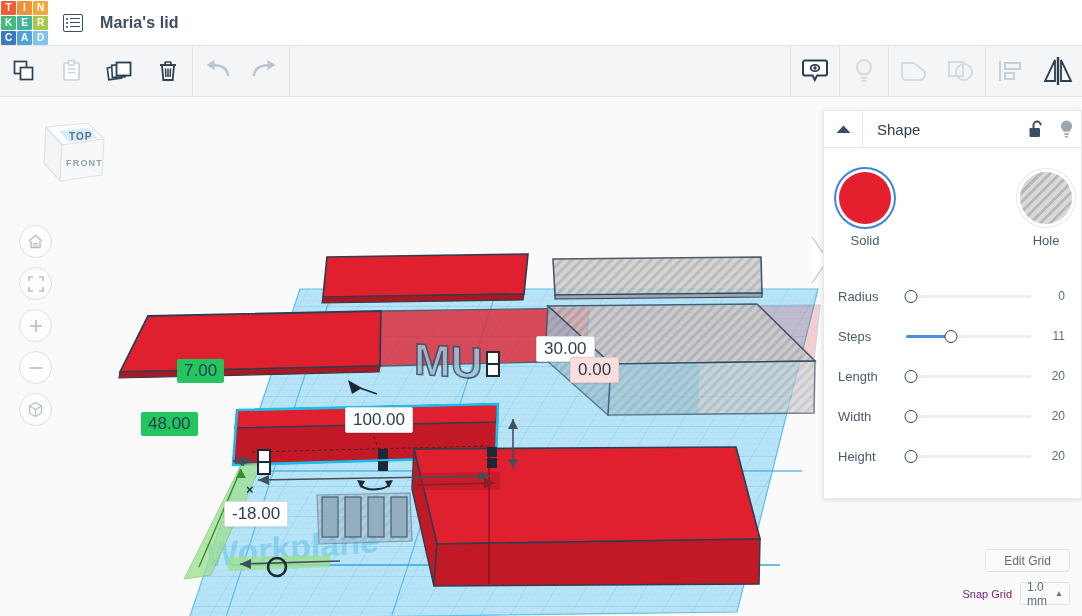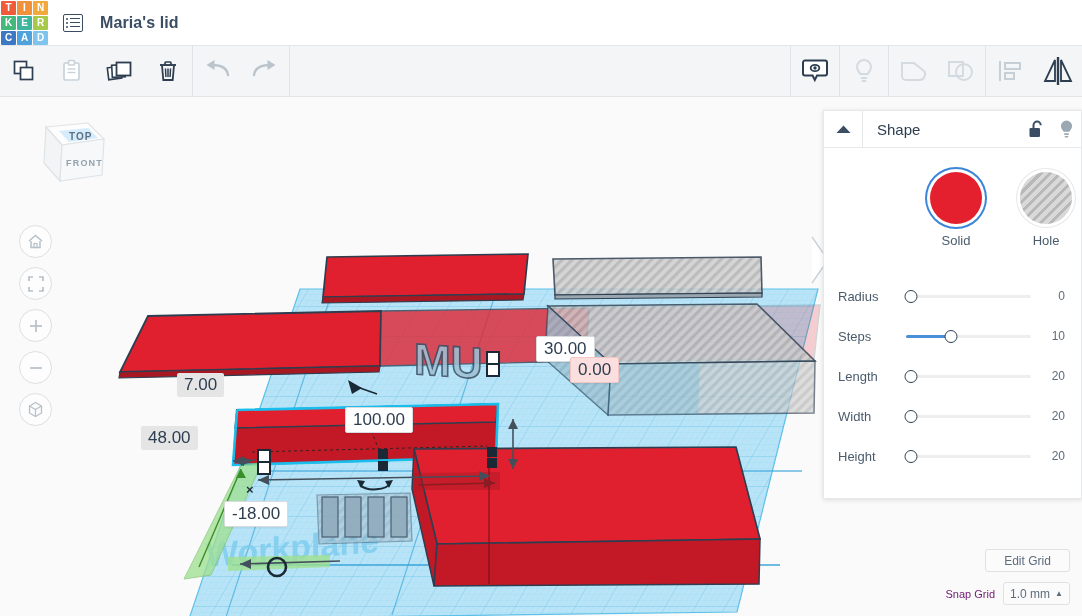--- a/index.html
+++ b/index.html
@@ -108,21 +108,21 @@
     position: absolute;
     background: #ffffff;
     border: 1px solid #d8dbde;
     border-radius: 2px;
     font-size: 17px; color: #2d3e50;
     padding: 2px 7px;
     font-family: "Liberation Sans", sans-serif;
     white-space: nowrap;
     box-shadow: 0 1px 2px rgba(0,0,0,0.07);
   }
-  .dim-label.plain { border: none; background: #e5e5e5; box-shadow: none; margin-top: 14px; }
+  .dim-label.plain { border: none; background: #22c55e; box-shadow: none; }
   .dim-label.red {
     background: #fbdede; border-color: #f3c6c6; color: #2d3e50;
   }
   .close-x {
     position: absolute; font-size: 13px; color: #1f2c3a; cursor: pointer;
     font-weight: bold; line-height: 1;
   }
 
   
   #panel {
@@ -146,21 +146,21 @@
   #panel-title {
     flex: 1; padding-left: 14px;
     font-size: 15px; font-weight: normal; color: #2d3e50;
   }
   .panel-head-icon {
     width: 30px; height: 36px;
     display: flex; align-items: center; justify-content: center;
     cursor: pointer;
   }
   #shape-modes {
-    display: flex; justify-content: flex-end; gap: 20px;
+    display: flex; justify-content: space-between; gap: 20px;
     padding: 24px 0 16px 6px;
   }
   .mode { width: 70px; text-align: center; cursor: pointer; }
   .mode-swatch {
     width: 52px; height: 52px; border-radius: 50%;
     margin: 0 auto 9px auto;
     box-sizing: border-box;
   }
   .mode-swatch.solid {
     background: #e5202e;
@@ -213,21 +213,21 @@
     display: flex; align-items: center; justify-content: center;
     font-size: 12px; color: #5d6d7c; cursor: pointer;
     box-sizing: border-box;
   }
   #snap-row {
     position: absolute; right: 12px; top: 582px;
     display: flex; align-items: center; gap: 8px;
   }
   #snap-label { font-size: 11px; color: #701a75; }
   #snap-select {
-    width: 67px; height: 23px;
+    width: 50px; height: 23px;
     border: 1px solid #dfe2e5; border-radius: 3px;
     background: #fbfbfc;
     display: flex; align-items: center; justify-content: space-between;
     padding: 0 6px; box-sizing: border-box;
     font-size: 12px; color: #5d6d7c; cursor: pointer;
   }
 </style>
 </head>
 <body>
 
@@ -628,21 +628,21 @@
         <div class="slider-val">0</div>
       </div>
 
       <div class="slider-row">
         <div class="slider-name">Steps</div>
         <div class="slider-track-wrap">
           <div class="slider-track"></div>
           <div class="slider-fill" style="width:36%"></div>
           <div class="slider-handle" style="left:36%"></div>
         </div>
-        <div class="slider-val">10</div>
+        <div class="slider-val">11</div>
       </div>
 
       <div class="slider-row">
         <div class="slider-name">Length</div>
         <div class="slider-track-wrap">
           <div class="slider-track"></div>
           <div class="slider-fill" style="width:0%"></div>
           <div class="slider-handle" style="left:5px"></div>
         </div>
         <div class="slider-val">20</div>

